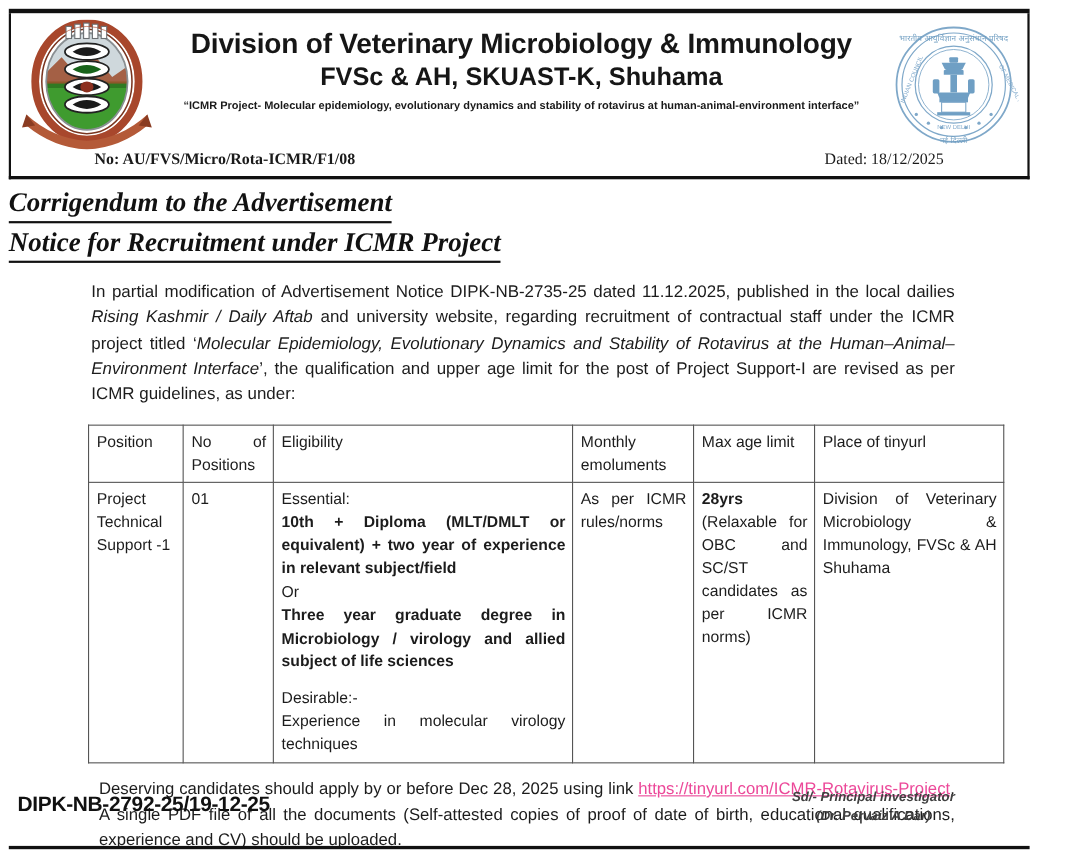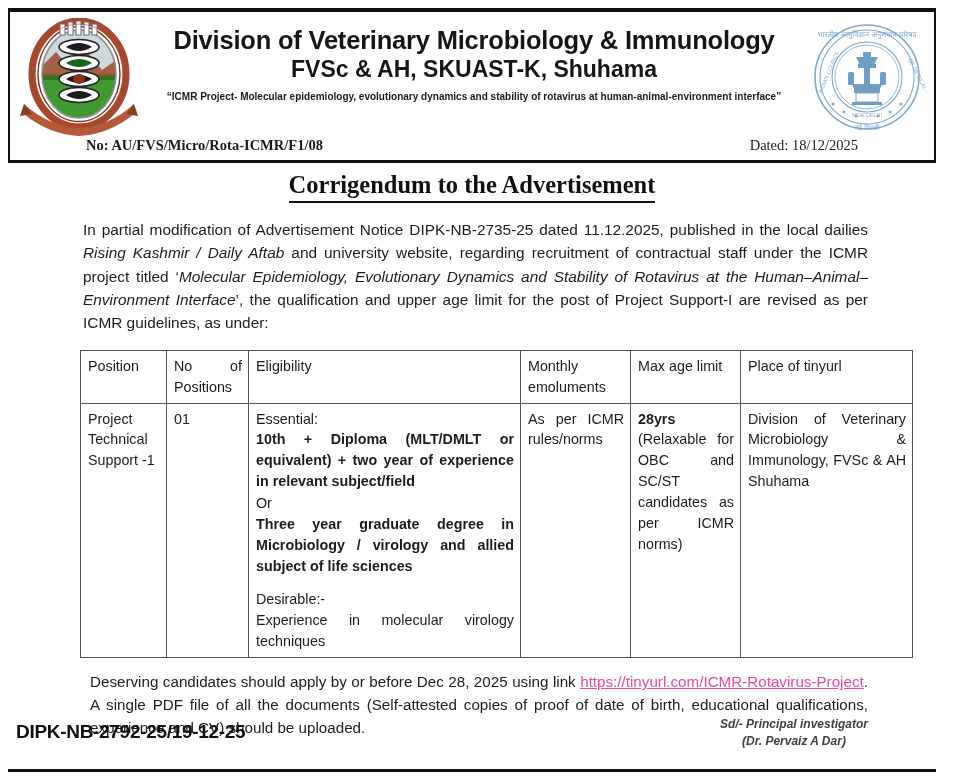--- a/index.html
+++ b/index.html
@@ -116,22 +116,23 @@
 
   
   .doc-body {
     position: absolute;
     top: 168px;
     left: 8px;
     width: 928px;
   }
 
   .title-block {
-    text-align: center;
+    text-align: left;
     margin-top: 2px;
+    font-style: italic;
   }
   .title-line {
     font-family: "Liberation Serif", serif;
     font-weight: 700;
     font-size: 24.5px;
     line-height: 1.26;
     color: #111;
     display: inline-block;
     border-bottom: 2.4px solid #111;
     padding-bottom: 0px;
@@ -349,20 +350,21 @@
         <div class="ref-date">Dated: 18/12/2025</div>
       </div>
 
     </div>
   </div>
 
   <div class="doc-body">
 
     <div class="title-block">
       <div><span class="title-line">Corrigendum to the Advertisement</span></div>
+      <div><span class="title-line second">Notice for Recruitment under ICMR Project</span></div>
     </div>
 
     <p class="para"><span>In partial modification of Advertisement Notice DIPK-NB-2735-25 dated 11.12.2025, published in the local dailies </span><em>Rising Kashmir / Daily Aftab</em><span> and university website, regarding recruitment of contractual staff under the ICMR project titled ‘</span><em>Molecular Epidemiology, Evolutionary Dynamics and Stability of Rotavirus at the Human–Animal–Environment Interface</em><span>’, the qualification and upper age limit for the post of Project Support-I are revised as per ICMR guidelines, as under:</span></p>
 
     <div class="tbl-wrap">
       <table class="posts">
         <colgroup>
           <col class="c-position">
             <col class="c-nopos">
             <col class="c-elig">

